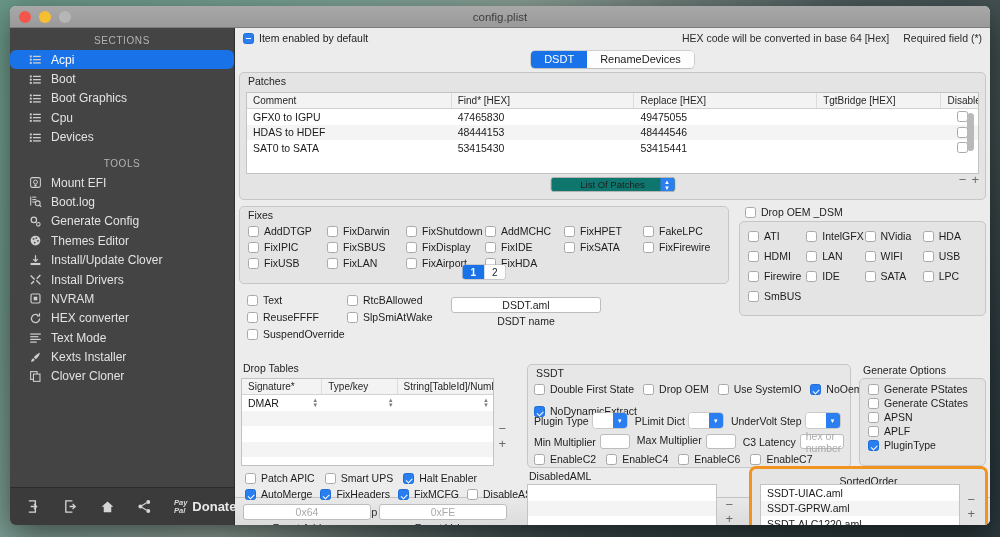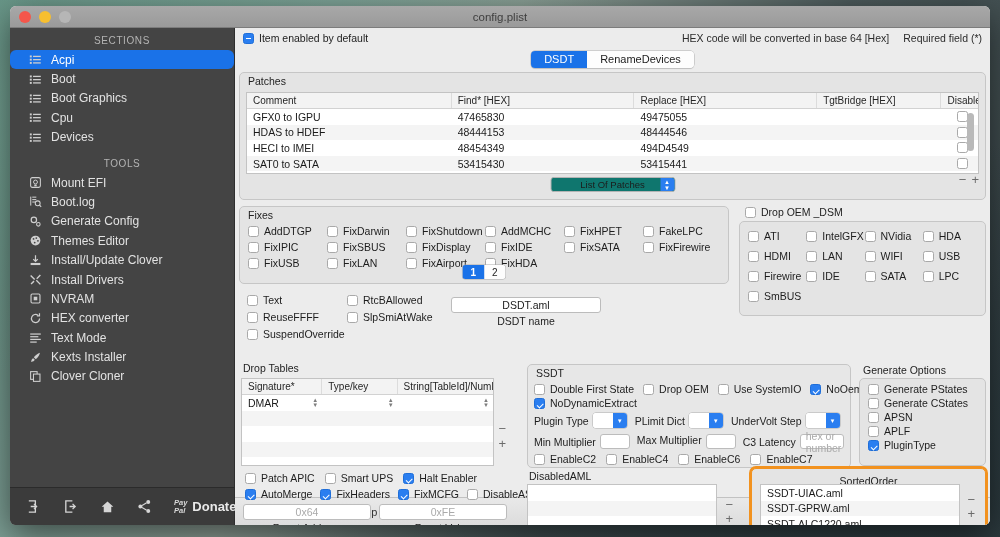--- a/index.html
+++ b/index.html
@@ -485,29 +485,20 @@
                 <div class="trow">
                   <div style="width: 28%;">HDAS to HDEF</div>
                   <div style="width: 25%;">48444153</div>
                   <div style="width: 25%;">48444546</div>
                   <div style="width: 17%;"></div>
                   <div style="width: 5%; display: flex; justify-content: center;">
                     <span class="cb"></span>
                   </div>
                 </div>
                 <div class="trow">
-                  <div style="width: 28%;">HECI to IMEI</div>
-                  <div style="width: 25%;">48454349</div>
-                  <div style="width: 25%;">494D4549</div>
-                  <div style="width: 17%;"></div>
-                  <div style="width: 5%; display: flex; justify-content: center;">
-                    <span class="cb"></span>
-                  </div>
-                </div>
-                <div class="trow">
                   <div style="width: 28%;">SAT0 to SATA</div>
                   <div style="width: 25%;">53415430</div>
                   <div style="width: 25%;">53415441</div>
                   <div style="width: 17%;"></div>
                   <div style="width: 5%; display: flex; justify-content: center;">
                     <span class="cb"></span>
                   </div>
                 </div>
               </div>
           </div>
@@ -738,21 +729,21 @@
               </span>
               <span class="cb-lbl">
                 <span class="cb"></span>
                 <span>Use SystemIO</span>
               </span>
               <span class="cb-lbl">
                 <span class="cb on"></span>
                 <span>NoOemTableId</span>
               </span>
             </div>
-          <div id="ssdt-row2" style="position:absolute; left:6px; top:32px; display:flex; gap:9px;">
+          <div id="ssdt-row2" style="position:absolute; left:6px; top:40px; display:flex; gap:9px;">
               <span class="cb-lbl">
                 <span class="cb on"></span>
                 <span>NoDynamicExtract</span>
               </span>
             </div>
           <div id="ssdt-sel" style="position:absolute; left:6px; top:48px; display:flex; gap:8px; align-items:center;">
               <span style="display: flex; align-items: center; gap: 4px;">
                 <span class="lbl">Plugin Type</span>
                 <span class="combo">
                   <span class="cv"></span>

